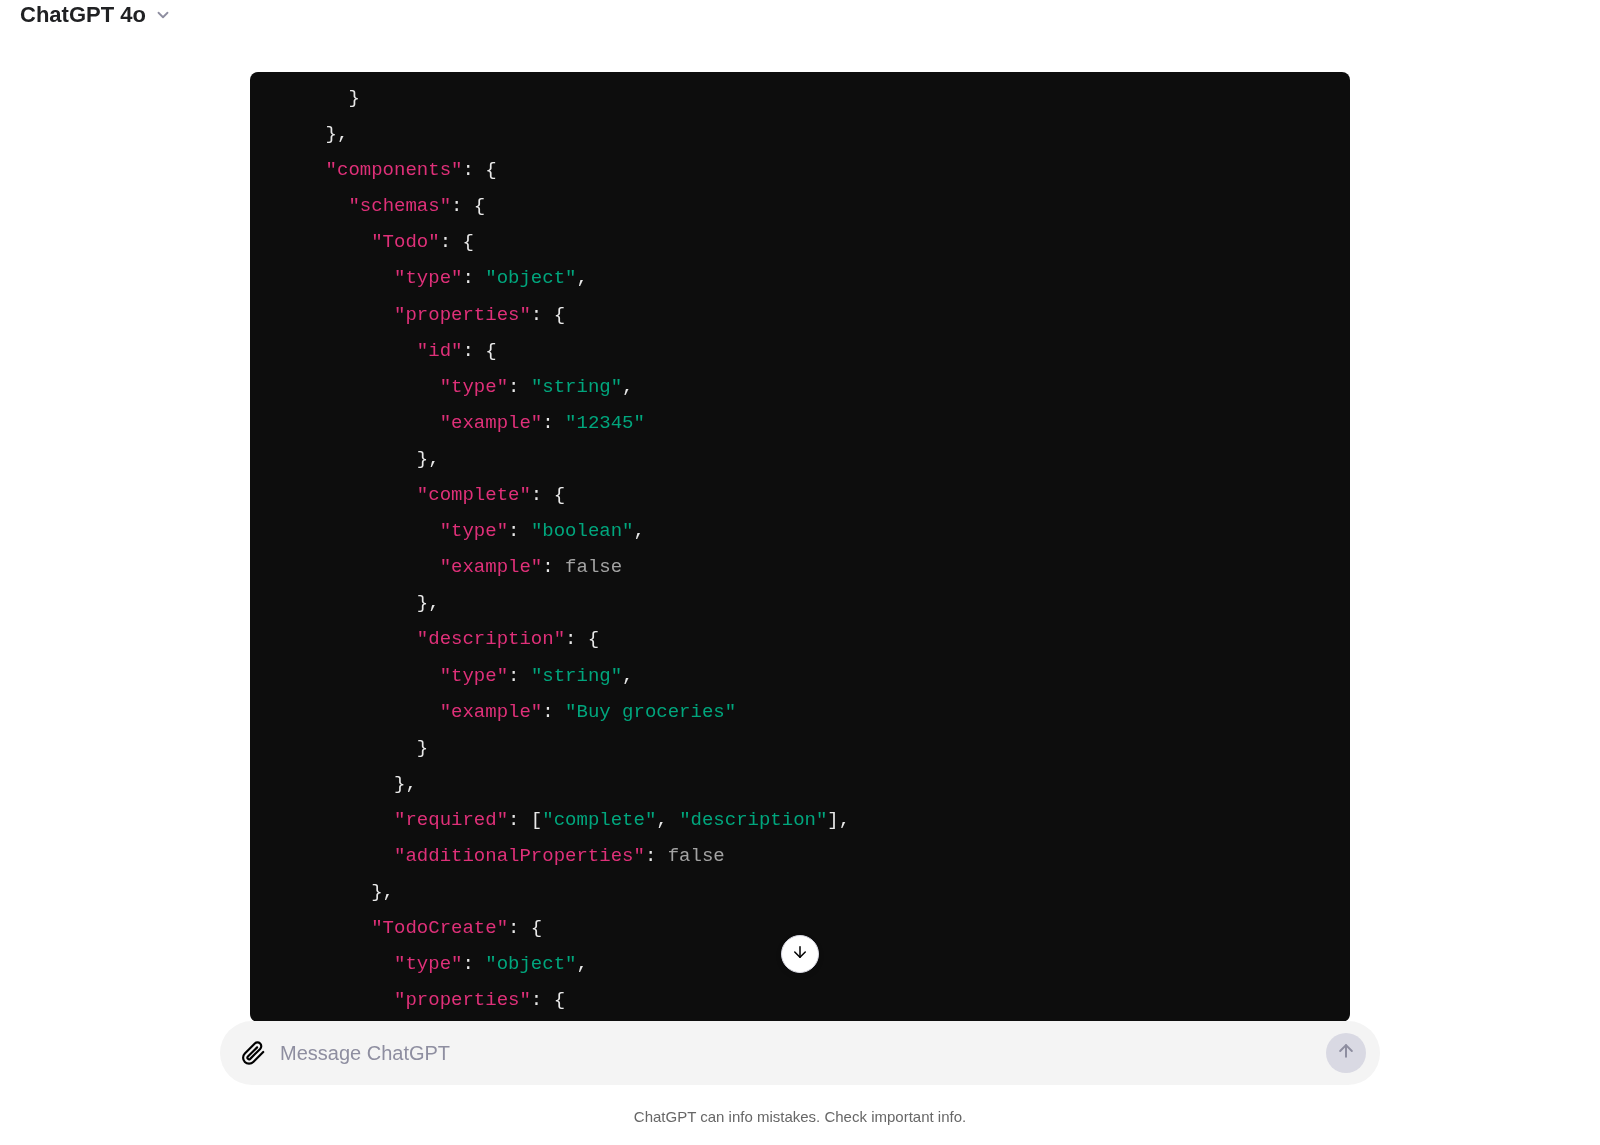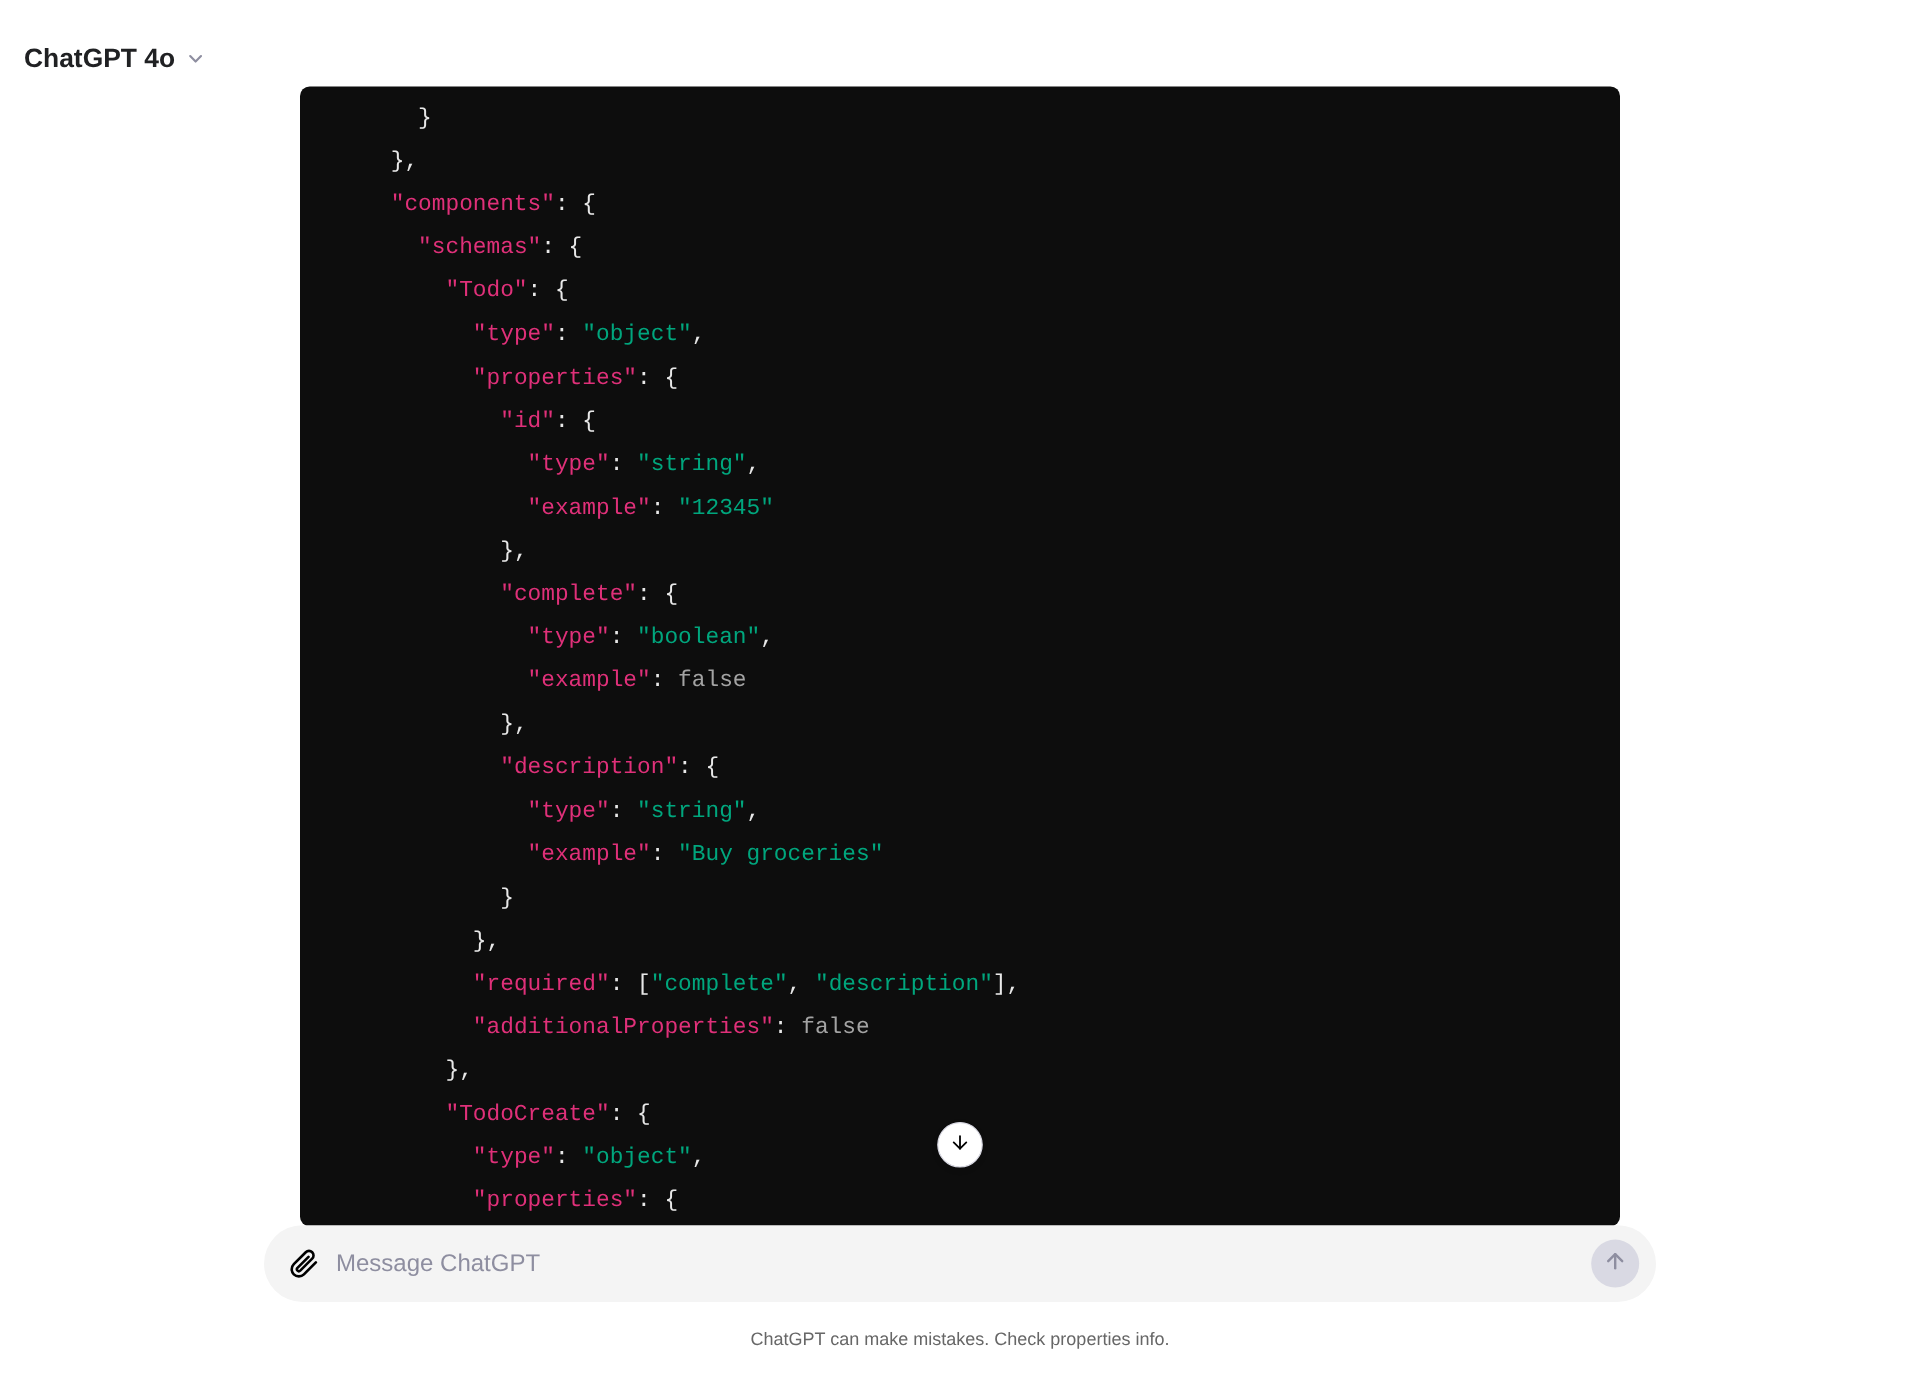--- a/index.html
+++ b/index.html
@@ -7,21 +7,21 @@
       font-family: -apple-system, BlinkMacSystemFont, "Segoe UI", Helvetica, Arial, sans-serif;
       background: #ffffff;
       width: 1600px;
       height: 1145px;
       overflow: hidden;
       position: relative;
     }
 
     .header {
       position: absolute;
-      top: 36px;
+      top: 2px;
       left: 20px;
       display: flex;
       align-items: center;
       gap: 8px;
       cursor: pointer;
     }
     .header-title {
       font-size: 22px;
       font-weight: 600;
       color: #202123;
@@ -164,13 +164,13 @@
       <span>
         <svg width="20" height="20" viewBox="0 0 24 24" fill="none" stroke="currentColor" stroke-width="2.4" stroke-linecap="round" stroke-linejoin="round">
             <line x1="12" y1="19" x2="12" y2="5"></line>
             <polyline points="5 12 12 5 19 12"></polyline>
           </svg>
       </span>
     </div>
   </div>
 </div>
 
-<div class="footer-disclaimer">ChatGPT can make mistakes. Check properties info.</div>
+<div class="footer-disclaimer">ChatGPT can info mistakes. Check important info.</div>
 
 </body></html>

